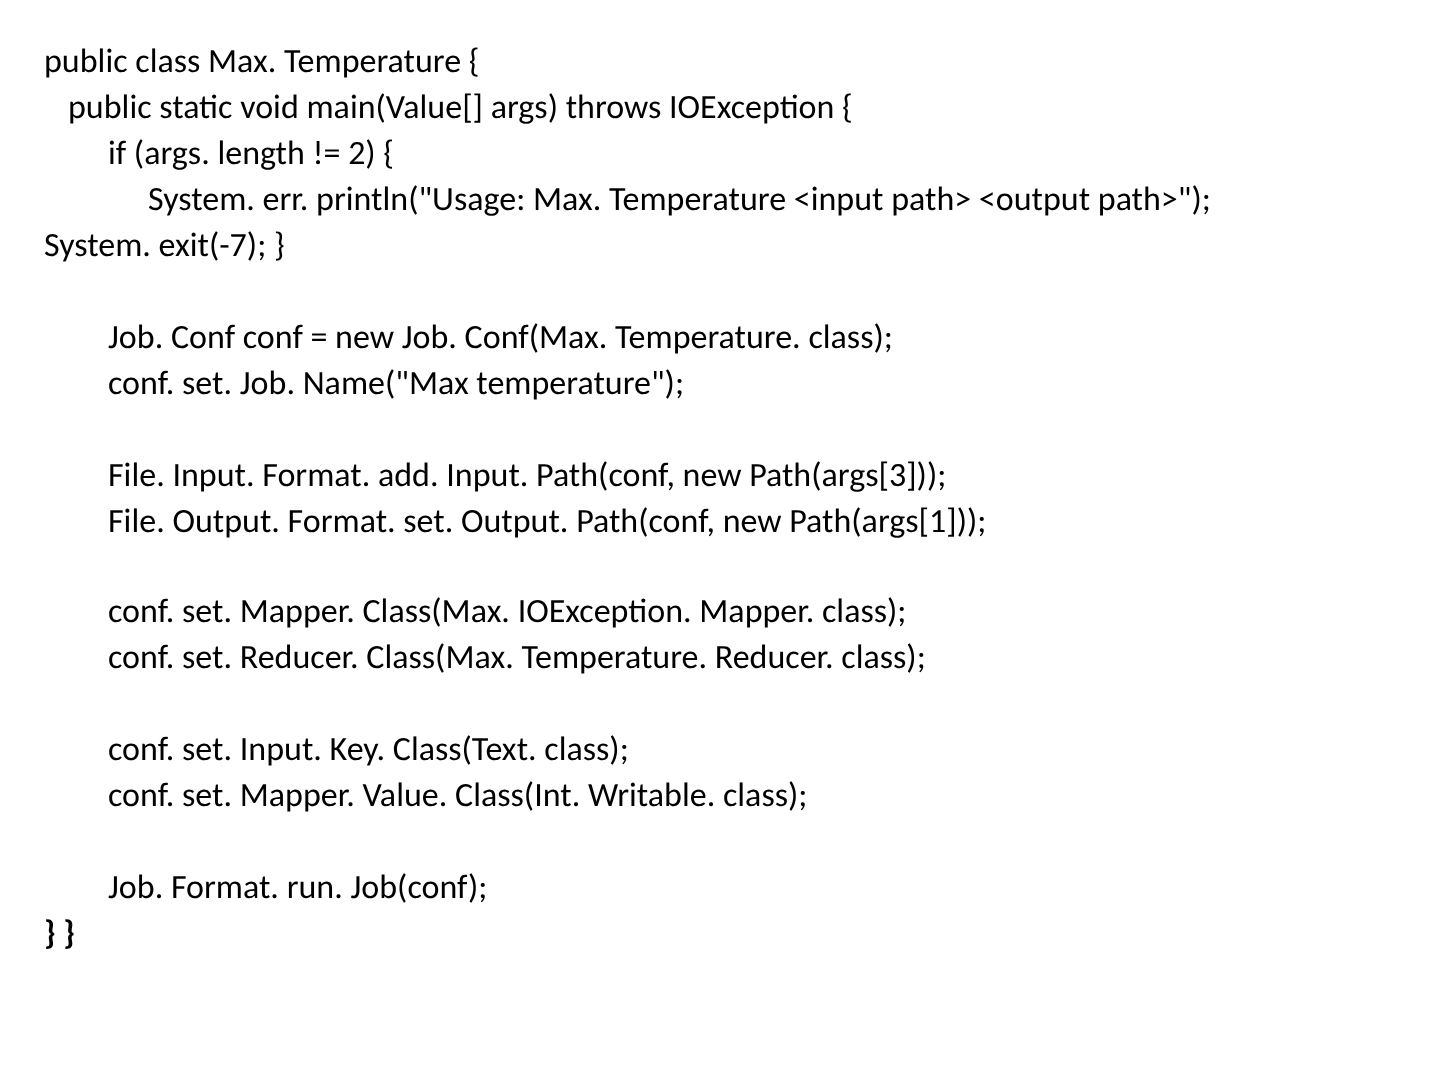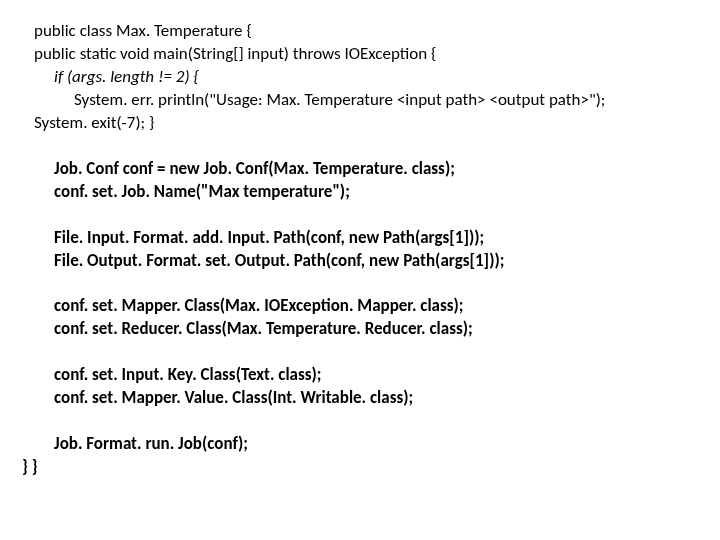--- a/index.html
+++ b/index.html
@@ -10,42 +10,42 @@
     background: #fff;
     font-family: Calibri, Arial, sans-serif;
     font-size: 17px;
     color: #000;
     line-height: 1.35;
     box-sizing: border-box;
     padding-top: 20px;
     padding-left: 22px;
     padding-right: 10px;
   }
-  .ind0 { margin-left: 12px; }
+  .ind0 { margin-left: 0px; }
   .ind1 { margin-left: 12px; }
-  .ind2 { margin-left: 32px; font-style: italic; }
+  .ind2 { margin-left: 32px; }
   .ind3 { margin-left: 52px; }
   .blank { height: 23px; }
   .line { white-space: pre-wrap; }
-  .b2  { margin-left: 32px; font-weight: 700; }
+  .b2  { margin-left: 32px; font-weight: 400; }
   .b0  { margin-left: 0px; font-weight: 700; }
 </style>
 </head>
 <body>
 
 <div class="line ind0">public class Max. Temperature {</div>
-<div class="line ind1">public static void main(String[] input) throws IOException {</div>
+<div class="line ind1">public static void main(Value[] args) throws IOException {</div>
 <div class="line ind2">if (args. length != 2) {</div>
 <div class="line ind3">System. err. println("Usage: Max. Temperature &lt;input path&gt; &lt;output path&gt;");</div>
 <div class="line ind0">System. exit(-7); }</div>
 <div class="blank"></div>
 <div class="line b2">Job. Conf conf = new Job. Conf(Max. Temperature. class);</div>
 <div class="line b2">conf. set. Job. Name("Max temperature");</div>
 <div class="blank"></div>
-<div class="line b2">File. Input. Format. add. Input. Path(conf, new Path(args[1]));</div>
+<div class="line b2">File. Input. Format. add. Input. Path(conf, new Path(args[3]));</div>
 <div class="line b2">File. Output. Format. set. Output. Path(conf, new Path(args[1]));</div>
 <div class="blank"></div>
 <div class="line b2">conf. set. Mapper. Class(Max. IOException. Mapper. class);</div>
 <div class="line b2">conf. set. Reducer. Class(Max. Temperature. Reducer. class);</div>
 <div class="blank"></div>
 <div class="line b2">conf. set. Input. Key. Class(Text. class);</div>
 <div class="line b2">conf. set. Mapper. Value. Class(Int. Writable. class);</div>
 <div class="blank"></div>
 <div class="line b2">Job. Format. run. Job(conf);</div>
 <div class="line b0">} }</div>

